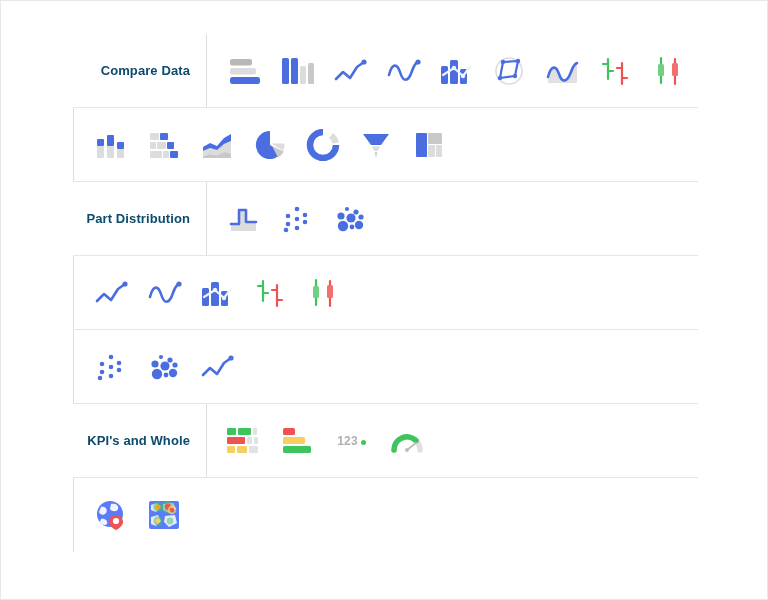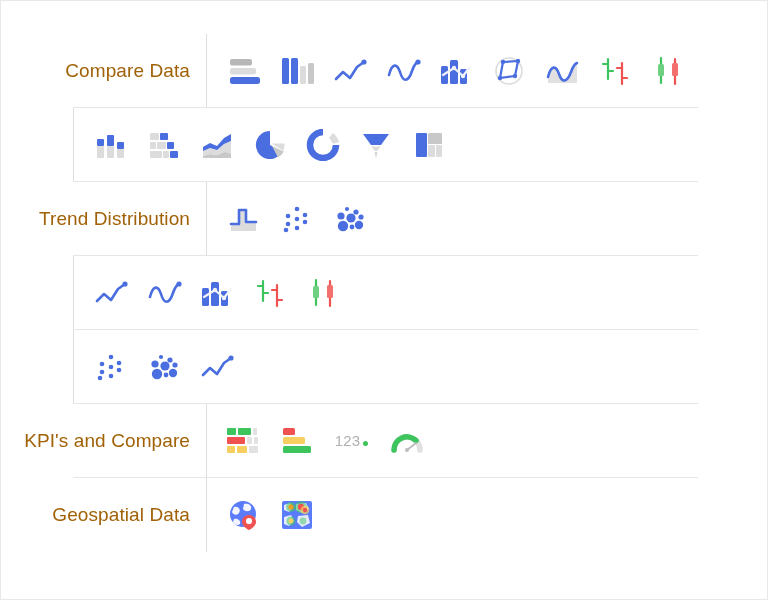--- a/index.html
+++ b/index.html
@@ -30,48 +30,48 @@
     min-height: 74px;
   }
   .row.last { border-bottom: none; }
   .row-label {
     width: 133px;
     flex: 0 0 133px;
     display: flex;
     align-items: center;
     justify-content: flex-end;
     padding-right: 16px;
-    font-size: 19px;
-    color: #a16207;
+    font-size: 13px;
+    color: #0c4a6e;
     letter-spacing: .1px;
     white-space: nowrap;
-    font-weight: 400;
+    font-weight: 700;
   }
   .row-icons {
     flex: 1 1 auto;
     display: flex;
     align-items: center;
     border-left: 1px solid #dedede;
     padding-left: 10px;
     gap: 0px;
   }
   .icon-cell {
     width: 53px;
     height: 56px;
     display: flex;
     align-items: center;
     justify-content: center;
     flex: 0 0 53px;
   }
   .icon-cell svg { display: block; }
   .txt-icon {
     font-family: "Liberation Sans", sans-serif;
-    font-weight: 400;
+    font-weight: 700;
     color: #b0b0b0;
-    font-size: 15px;
+    font-size: 12px;
     letter-spacing: .2px;
     display: flex;
     align-items: baseline;
     justify-content: center;
   }
   .txt-icon .dot {
     width: 5px; height: 5px; border-radius: 50%;
     background: #3ec45c; margin-left: 3px;
     display: inline-block;
   }
@@ -214,21 +214,21 @@
             <svg width="36" height="32" viewBox="0 0 36 32" xmlns="http://www.w3.org/2000/svg">
               <rect x="5" y="4" width="11" height="24" fill="#4a6ee0" rx="1"></rect>
               <rect x="17" y="4" width="14" height="11" fill="#c8c8c8" rx="1"></rect>
               <rect x="17" y="16" width="7" height="12" fill="#dcdcdc" rx="1"></rect>
               <rect x="25" y="16" width="6" height="12" fill="#dcdcdc" rx="1"></rect>
             </svg>
           </div>
         </div>
       </div>
       <div class="row">
-        <div class="row-label">Trend Distribution</div>
+        <div class="row-label">Part Distribution</div>
         <div class="row-icons">
           <div class="icon-cell">
             <svg width="36" height="32" viewBox="0 0 36 32" xmlns="http://www.w3.org/2000/svg">
               <path d="M5 21 L13 21 L13 7 L20 7 L20 19 L30 19 L30 28 L5 28 Z" fill="#dcdcdc"></path>
               <polyline points="5,21 13,21 13,7 20,7 20,19 30,19" fill="none" stroke="#4a6ee0" stroke-width="2.6" stroke-linejoin="round" stroke-linecap="round"></polyline>
             </svg>
           </div>
           <div class="icon-cell">
             <svg width="36" height="32" viewBox="0 0 36 32" xmlns="http://www.w3.org/2000/svg">
               <circle cx="18" cy="6" r="2.3" fill="#4a6ee0"></circle>
@@ -327,21 +327,21 @@
           </div>
           <div class="icon-cell">
             <svg width="36" height="32" viewBox="0 0 36 32" xmlns="http://www.w3.org/2000/svg">
               <polyline points="4,24 11,17 18,23 25,12 32,7" fill="none" stroke="#4a6ee0" stroke-width="2.6" stroke-linecap="round" stroke-linejoin="round"></polyline>
               <circle cx="32" cy="7" r="2.6" fill="#4a6ee0"></circle>
             </svg>
           </div>
         </div>
       </div>
       <div class="row">
-        <div class="row-label">KPI's and Compare</div>
+        <div class="row-label">KPI's and Whole</div>
         <div class="row-icons">
           <div class="icon-cell">
             <svg width="38" height="30" viewBox="0 0 38 30" xmlns="http://www.w3.org/2000/svg">
               <rect x="2" y="2" width="9" height="7" fill="#3ec45c" rx="1"></rect>
               <rect x="13" y="2" width="13" height="7" fill="#3ec45c" rx="1"></rect>
               <rect x="28" y="2" width="4" height="7" fill="#e2e2e2" rx="1"></rect>
               <rect x="2" y="11" width="18" height="7" fill="#f05252" rx="1"></rect>
               <rect x="22" y="11" width="5" height="7" fill="#e2e2e2" rx="1"></rect>
               <rect x="29" y="11" width="4" height="7" fill="#e2e2e2" rx="1"></rect>
               <rect x="2" y="20" width="8" height="7" fill="#f7cf61" rx="1"></rect>
@@ -366,21 +366,20 @@
             <svg width="36" height="26" viewBox="0 0 36 26" xmlns="http://www.w3.org/2000/svg">
               <path d="M5 22 A13 13 0 0 1 31 22" fill="none" stroke="#e0e0e0" stroke-width="5.5" stroke-linecap="round"></path>
               <path d="M5 22 A13 13 0 0 1 27 12.5" fill="none" stroke="#3ec45c" stroke-width="5.5" stroke-linecap="round"></path>
               <line x1="18" y1="22" x2="27" y2="15" stroke="#bdbdbd" stroke-width="2" stroke-linecap="round"></line>
               <circle cx="18" cy="22" r="2" fill="#bdbdbd"></circle>
             </svg>
           </div>
         </div>
       </div>
       <div class="row last">
-        <div class="row-label">Geospatial Data</div>
         <div class="row-icons">
           <div class="icon-cell">
             <svg width="34" height="32" viewBox="0 0 34 32" xmlns="http://www.w3.org/2000/svg">
               <circle cx="16" cy="15" r="13" fill="#5b7cfa"></circle>
               <path d="M7 8 C12 7, 14 11, 12 14 C10 17, 6 16, 5 13 Z" fill="#ffffff" opacity=".92"></path>
               <path d="M17 5 C21 4, 25 6, 24 10 C23 13, 18 13, 16 10 Z" fill="#ffffff" opacity=".92"></path>
               <path d="M7 20 C11 19, 14 22, 13 25 C11 27, 7 26, 6 23 Z" fill="#ffffff" opacity=".92"></path>
               <path d="M22 17 C25 17, 27 19, 26 22 L24 22 Z" fill="#ffffff" opacity=".9"></path>
               <path d="M22 16 C26 16, 29 19, 29 23 C29 27, 23 31, 22 31 C21 31, 15 27, 15 23 C15 19, 18 16, 22 16 Z" fill="#f05252"></path>
               <circle cx="22" cy="22" r="3.1" fill="#ffffff"></circle>

